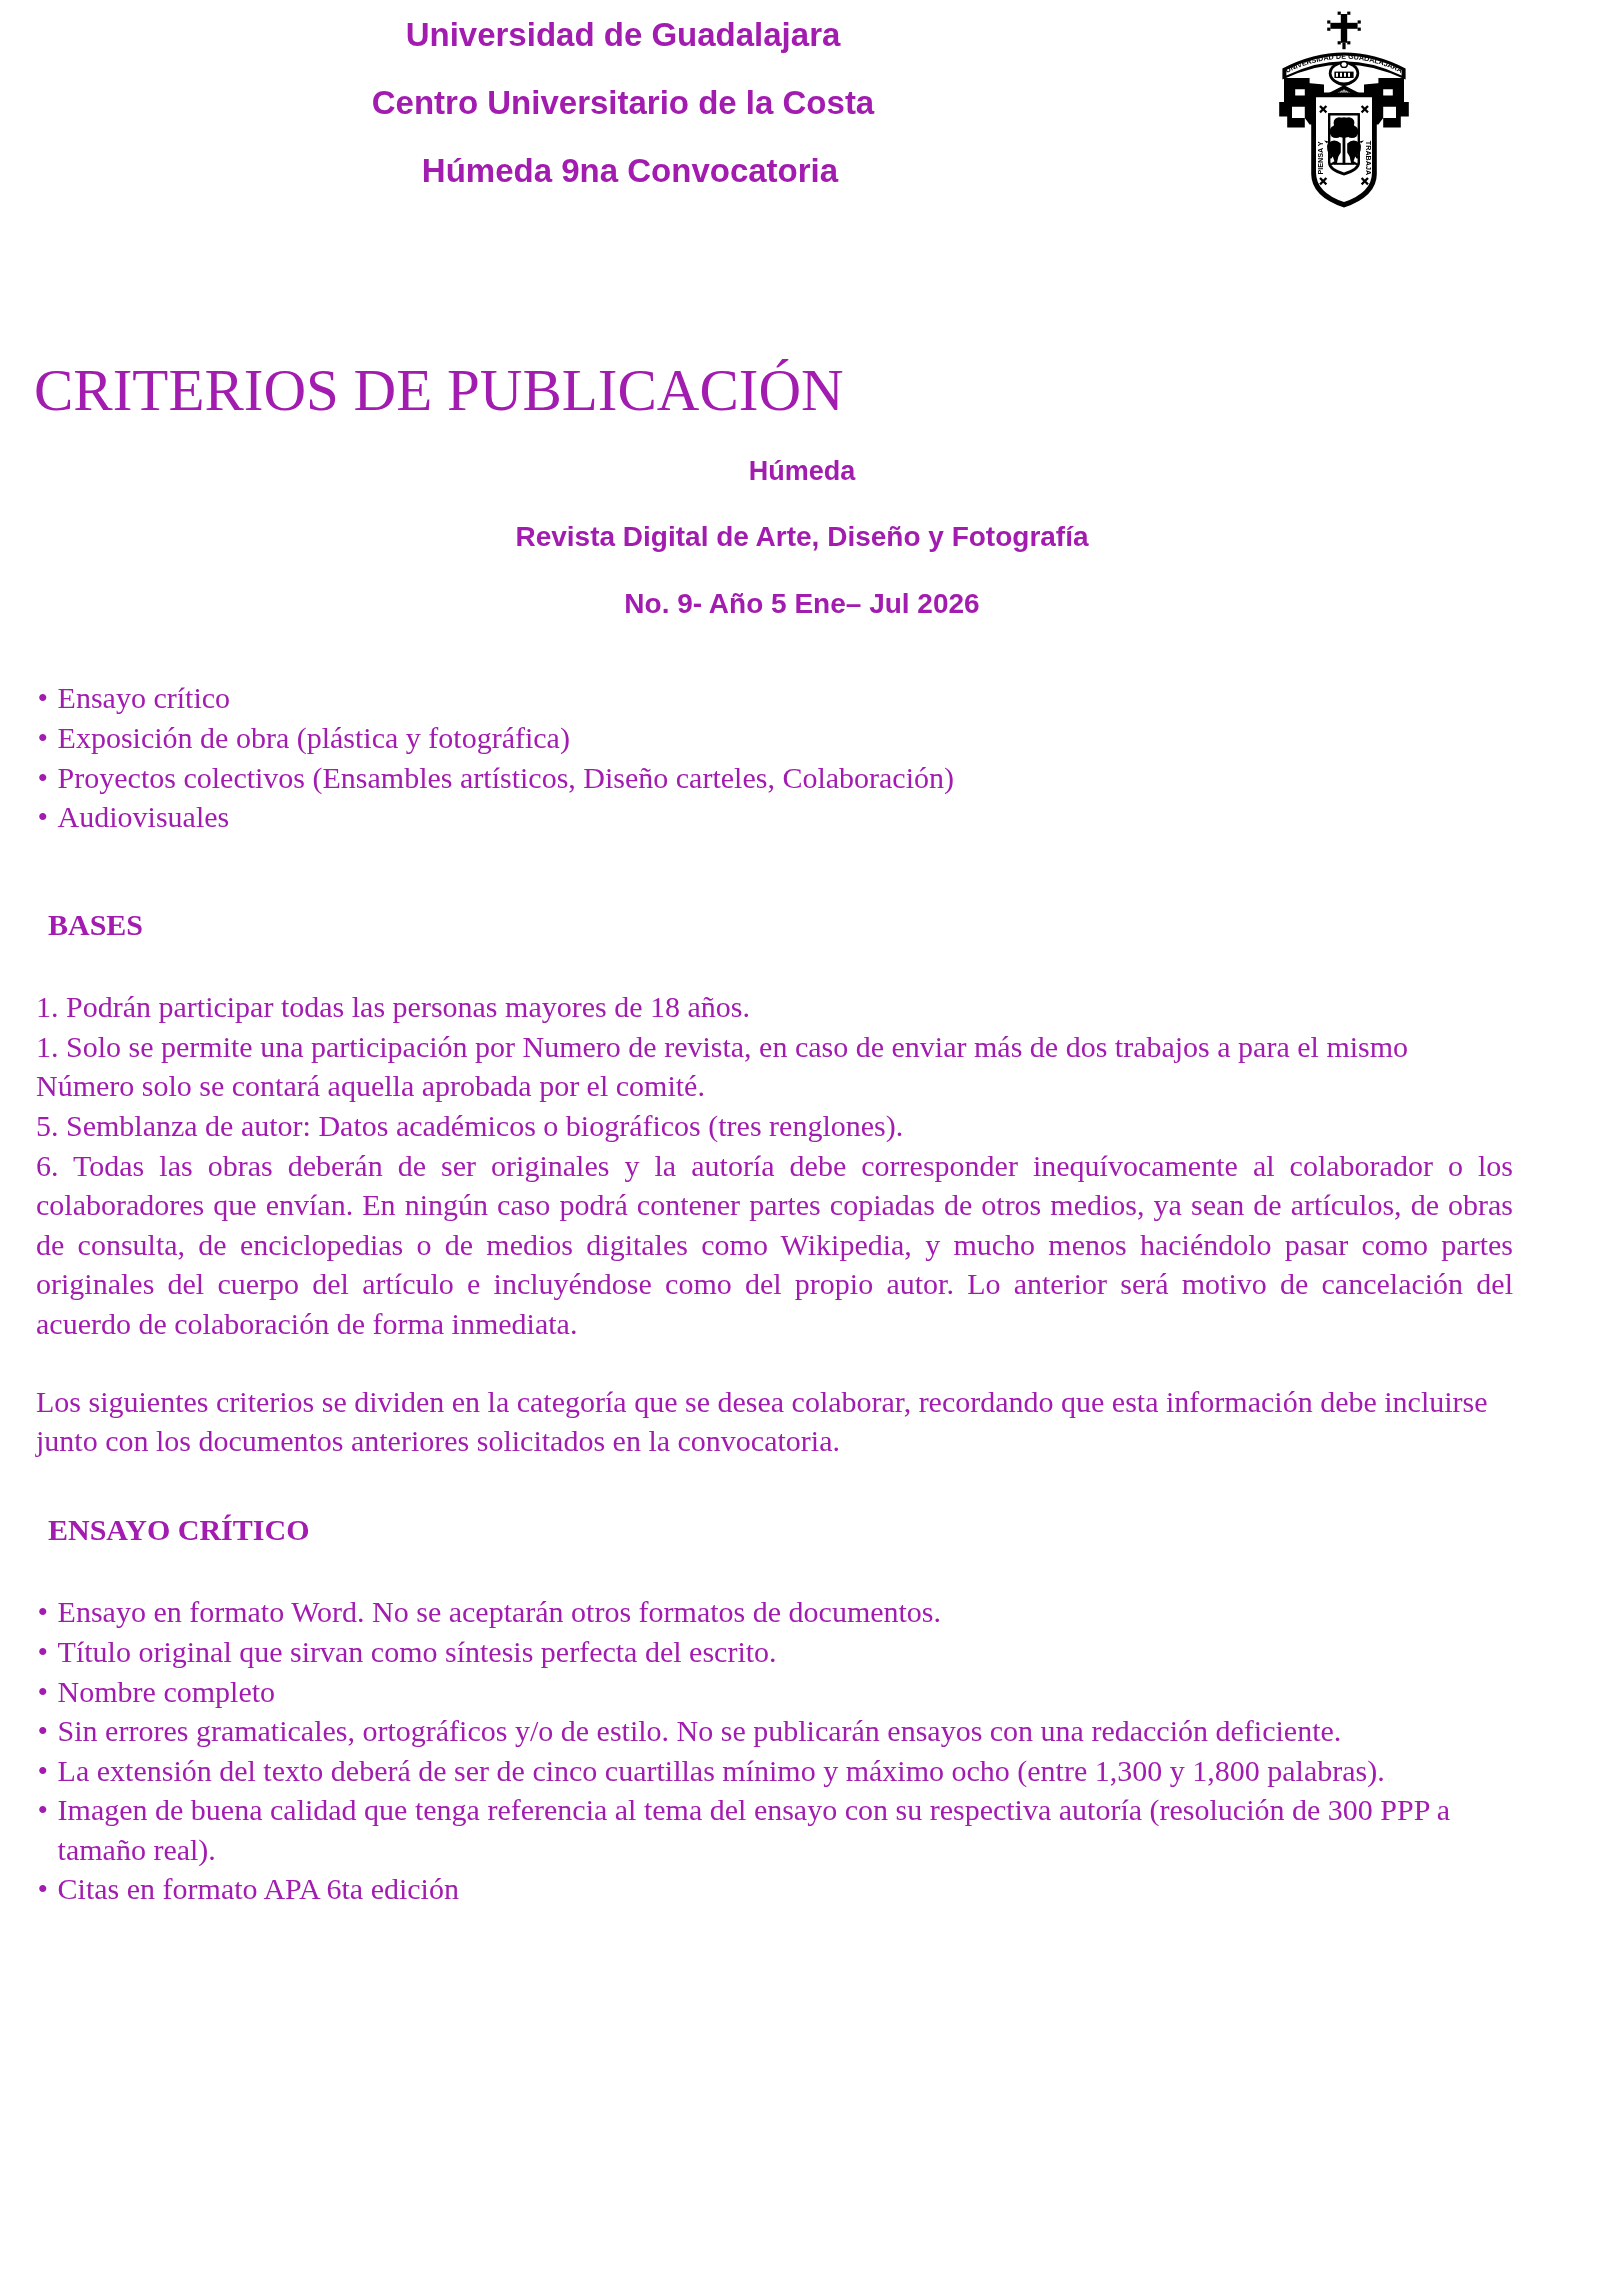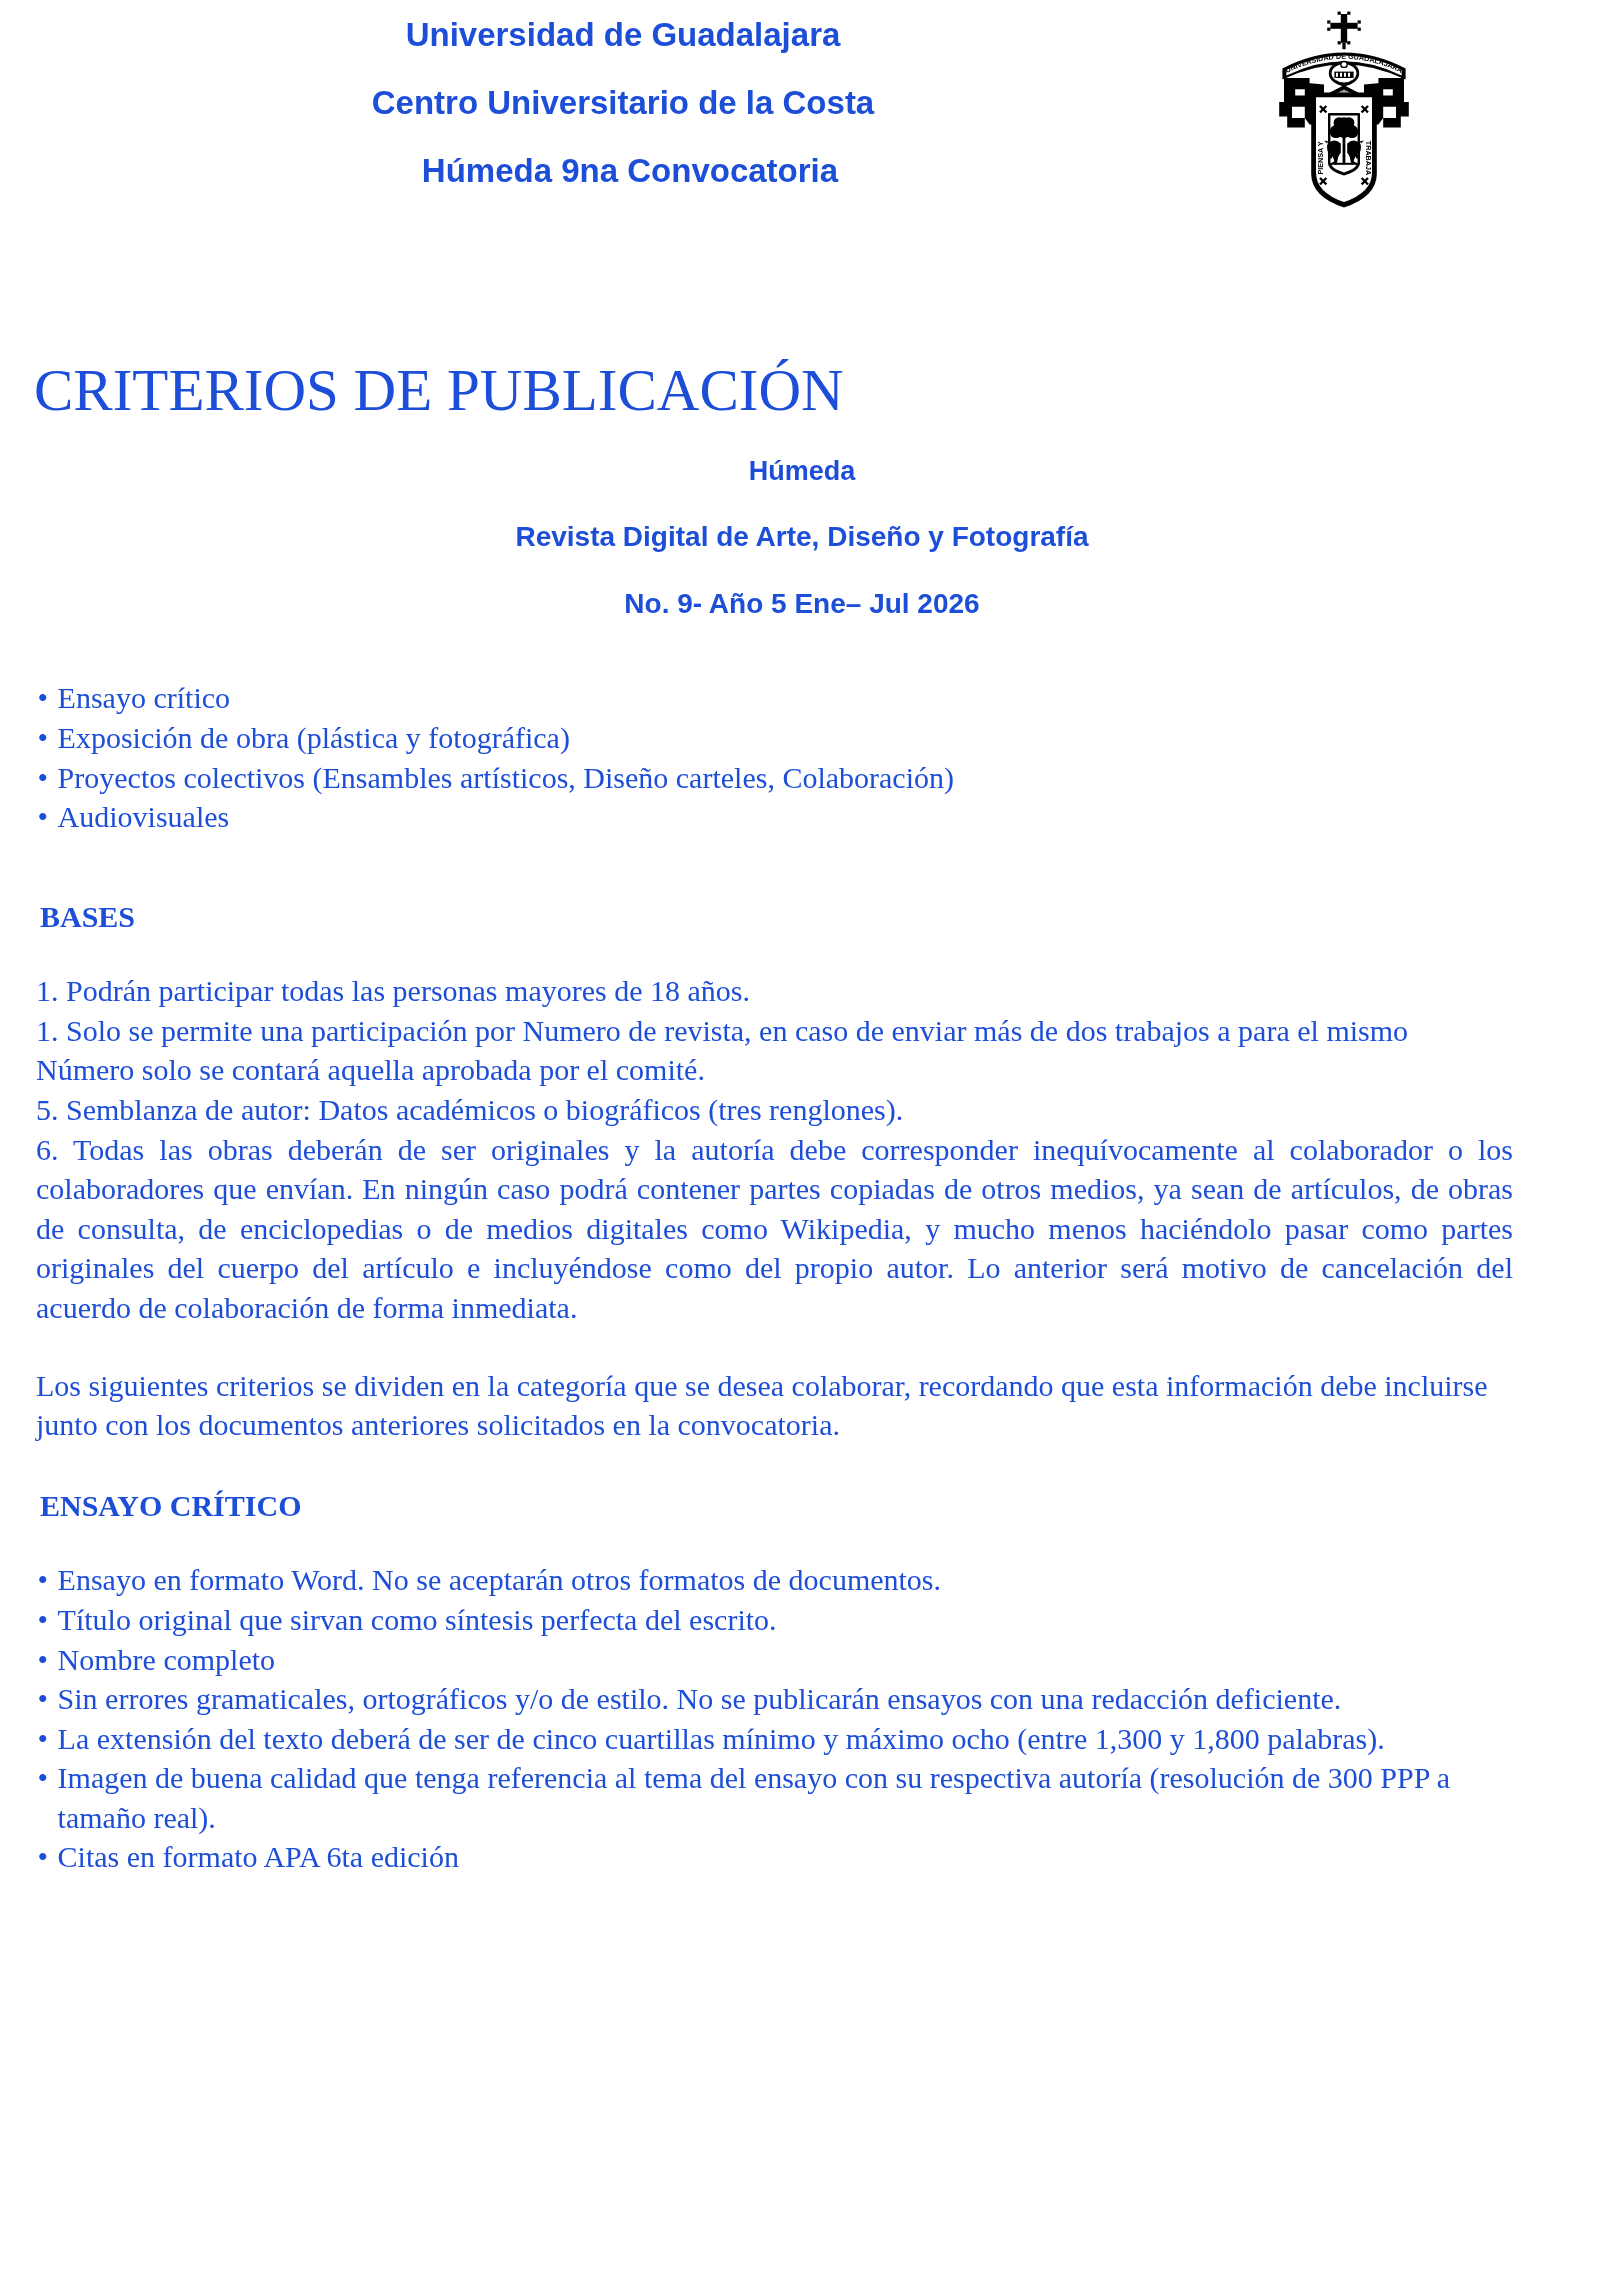--- a/index.html
+++ b/index.html
@@ -7,21 +7,21 @@
     margin: 0;
     padding: 0;
     background: #ffffff;
   }
   .page {
     position: relative;
     width: 1604px;
     height: 2295px;
     background: #ffffff;
     overflow: hidden;
-    color: #1d4ed8;
+    color: #a21caf;
   }
 
   
   .header {
     position: relative;
     padding-top: 11.2px;
     height: 240px;
   }
   .header-titles {
     position: absolute;
@@ -94,21 +94,21 @@
   }
 
   .gap-lg { height: 57px; }
   .gap-md { height: 38px; }
   .gap-sm { height: 32px; }
 
   h2.section {
     font-family: "Liberation Serif", serif;
     font-weight: bold;
     font-size: 30px;
-    margin: 4px;
+    margin: 12px;
     line-height: 1.25;
   }
 
   .numlist { }
   .numitem {
     line-height: 1.32;
   }
   .numitem.justify {
     text-align: justify;
   }

